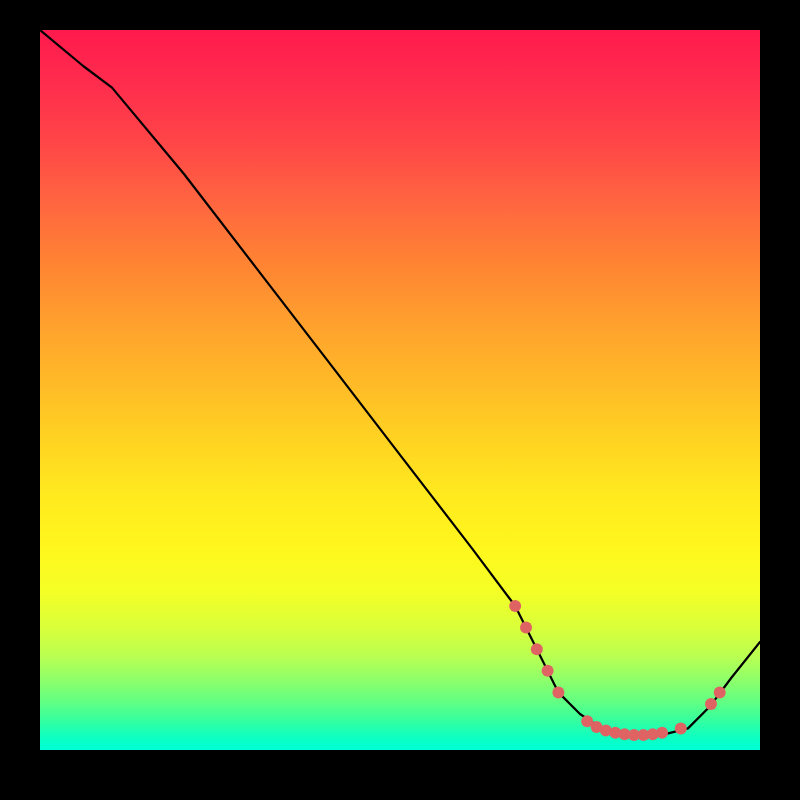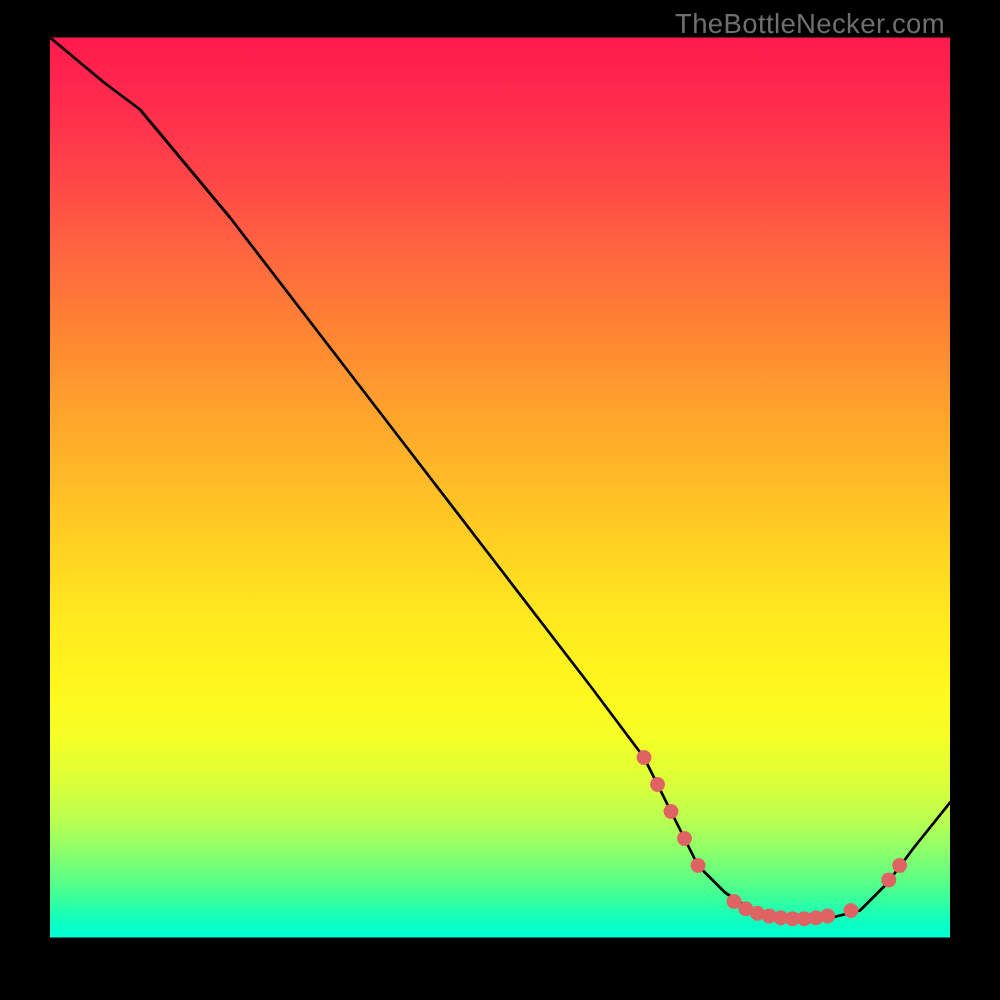--- a/index.html
+++ b/index.html
@@ -71,21 +71,20 @@
   .marker {
     fill: #e06363;
     stroke: none;
   }
 </style>
 </head>
 <body>
 
 <div class="frame">
 
-  <div class="watermark">TheBottleNecker.com</div>
 
   <div class="plot-area">
     <svg class="curve" viewBox="0 0 720 720" preserveAspectRatio="none">
       <path id="curve-path" class="curve-path" d="M0.0 0.0 L43.2 36.0 L72.0 57.6 L144.0 144.0 L216.0 237.6 L288.0 331.2 L360.0 424.8 L432.0 518.4 L475.2 576.0 L504.0 633.6 L518.4 662.4 L540.0 684.0 L561.6 698.4 L590.4 705.6 L619.2 705.6 L648.0 698.4 L669.6 676.8 L691.2 648.0 L720.0 612.0"></path>
       <g id="markers">
           <circle cx="475.2" cy="576.0" r="6" class="marker"></circle>
           <circle cx="486.0" cy="597.6" r="6" class="marker"></circle>
           <circle cx="496.8" cy="619.2" r="6" class="marker"></circle>
           <circle cx="507.6" cy="640.8" r="6" class="marker"></circle>
           <circle cx="518.4" cy="662.4" r="6" class="marker"></circle>

